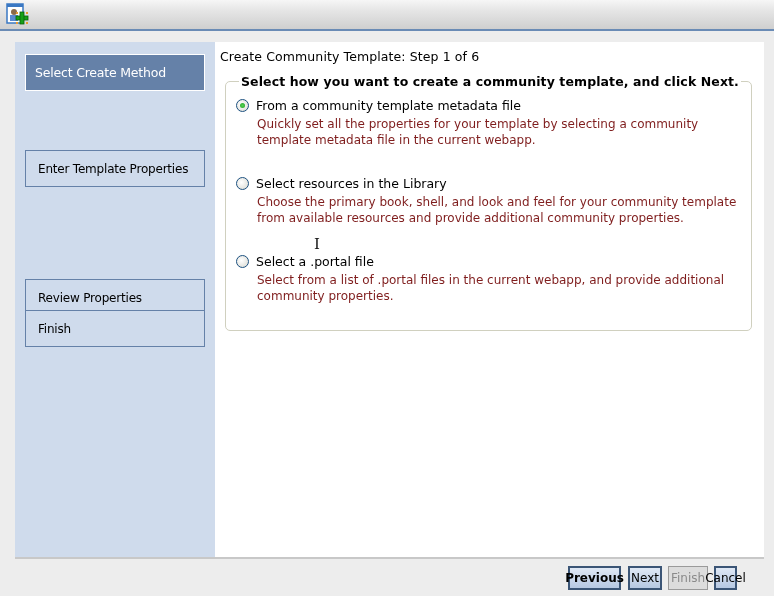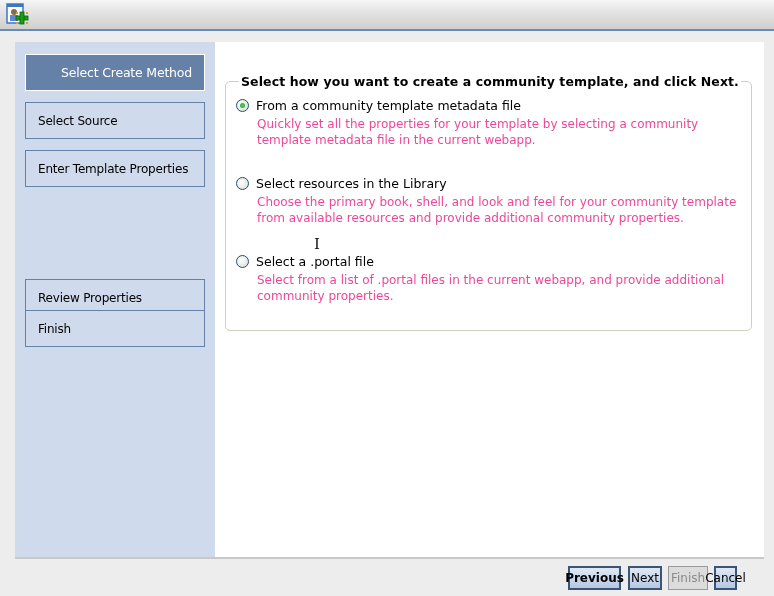--- a/index.html
+++ b/index.html
@@ -28,21 +28,21 @@
     border: 1px solid #d0d0bf; border-radius: 5px; }
   .legend { position: absolute; left: 13px; top: -8px; background: #fff; padding: 0 2px;
     font-weight: bold; font-size: 12.5px; letter-spacing: 0.1px; }
 
   .opt { position: absolute; left: 10px; }
   .radio { position: absolute; left: 0; top: 1px; width: 13px; height: 13px; border-radius: 50%;
     border: 1px solid #1c5180; background: radial-gradient(circle at 40% 40%, #ffffff 0%, #dcdcd5 90%); }
   .radio.checked::after { content: ""; position: absolute; left: 3px; top: 3px; width: 5px; height: 5px; border-radius: 50%;
     background: radial-gradient(circle, #55d155 0%, #21a121 100%); }
   .opt-title { position: absolute; left: 20px; top: 0; font-weight: normal; font-size: 12.5px; white-space: nowrap; }
-  .opt-desc { position: absolute; left: 21px; top: 18px; width: 495px; font-size: 12px; line-height: 16px; color: #ec4899; }
+  .opt-desc { position: absolute; left: 21px; top: 18px; width: 495px; font-size: 12px; line-height: 16px; color: #7f1d1d; }
 
   .cursor-ibeam { position: absolute; left: 314px; top: 235px; font-family: "DejaVu Serif", serif; font-size: 15px; color: #111; }
 
   .btn { position: absolute; top: 566px; height: 24px; border: 2px solid #3b5576;
     background: linear-gradient(#dfe8f5, #b6c8e2); font-size: 12px; color: #000;
     display: flex; align-items: center; justify-content: center; cursor: pointer; }
   .btn.disabled { border: 1px solid #9a9a9a; background: #dcdcdc; color: #8a8a8a; }
 </style>
 </head>
 <body>
@@ -57,38 +57,36 @@
     <rect x="14" y="9" width="4" height="12" fill="#16a016" stroke="#0a600a" stroke-width="0.8"></rect>
     <rect x="10" y="9" width="2" height="2" fill="#e89a30"></rect>
     <rect x="20" y="9" width="2" height="2" fill="#e89a30"></rect>
     <rect x="10" y="19" width="2" height="2" fill="#e89a30"></rect>
     <rect x="20" y="19" width="2" height="2" fill="#e89a30"></rect>
   </svg>
 </div>
 
 <div class="frame">
   <div class="sidebar">
-    <div class="step active" style="top:12px;height:37px;justify-content:flex-end;">
+    <div class="step active" style="top:12px;height:37px;">
       <span class="lbl">Select Create Method</span>
-    </div>
-    <div class="step" style="top:60px;height:37px;">
-      <span class="lbl">Select Source</span>
     </div>
     <div class="step" style="top:108px;height:37px;">
       <span class="lbl">Enter Template Properties</span>
     </div>
     <div class="step" style="top:237px;height:37px;">
       <span class="lbl">Review Properties</span>
     </div>
     <div class="step" style="top:268px;height:37px;">
       <span class="lbl">Finish</span>
     </div>
   </div>
 
   <div class="content">
+    <div class="title">Create Community Template: Step 1 of 6</div>
 
     <div class="group">
       <div class="legend">Select how you want to create a community template, and click Next.</div>
 
       <div class="opt" style="top:16px;">
         <span class="radio checked"></span>
         <span class="opt-title">From a community template metadata file</span>
         <div class="opt-desc">Quickly set all the properties for your template by selecting a community template metadata file in the current webapp.</div>
       </div>
 

